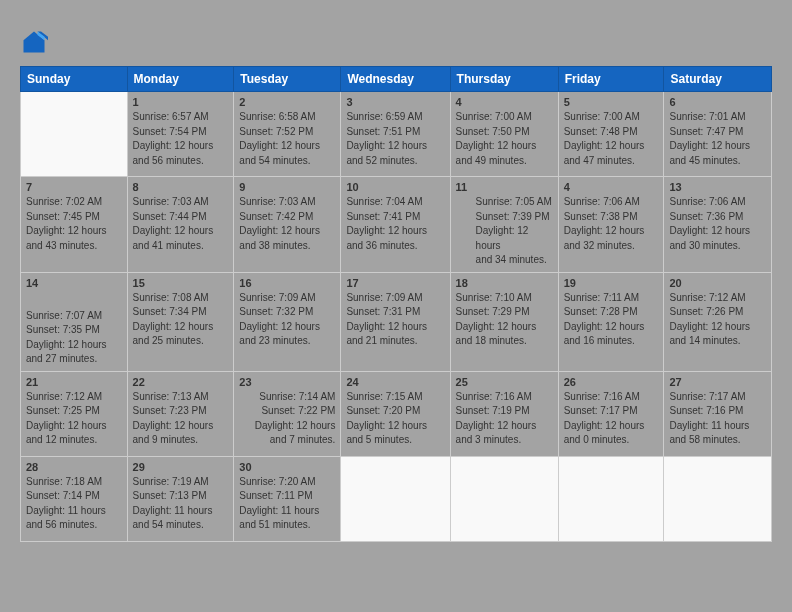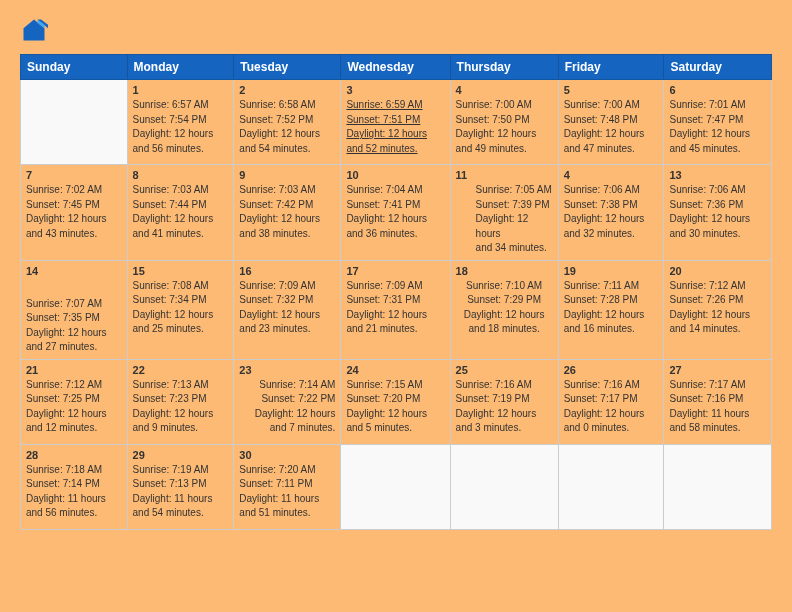--- a/index.html
+++ b/index.html
@@ -6,22 +6,22 @@
     body {
       font-family: Arial, sans-serif;
       background: #fff;
       width: 792px;
       height: 612px;
       overflow: hidden;
     }
     .page {
       width: 792px;
       height: 612px;
-      background: #fdba74;
-      padding: 16px 20px 10px 20px;
+      background: #a3a3a3;
+      padding: 28px 20px 10px 20px;
     }
     .header {
       display: flex;
       justify-content: space-between;
       align-items: flex-start;
       margin-bottom: 10px;
     }
     .logo {
       display: flex;
       align-items: center;
@@ -134,21 +134,21 @@
           </td>
           <td>
             <div class="day-num">2</div>
             <div class="day-info" style="white-space: pre-line;">Sunrise: 6:58 AM
 Sunset: 7:52 PM
 Daylight: 12 hours
 and 54 minutes.</div>
           </td>
           <td>
             <div class="day-num">3</div>
-            <div class="day-info" style="white-space: pre-line; text-decoration: underline;">Sunrise: 6:59 AM
+            <div class="day-info" style="white-space: pre-line;">Sunrise: 6:59 AM
 Sunset: 7:51 PM
 Daylight: 12 hours
 and 52 minutes.</div>
           </td>
           <td>
             <div class="day-num">4</div>
             <div class="day-info" style="white-space: pre-line;">Sunrise: 7:00 AM
 Sunset: 7:50 PM
 Daylight: 12 hours
 and 49 minutes.</div>
@@ -243,21 +243,21 @@
           </td>
           <td>
             <div class="day-num">17</div>
             <div class="day-info" style="white-space: pre-line;">Sunrise: 7:09 AM
 Sunset: 7:31 PM
 Daylight: 12 hours
 and 21 minutes.</div>
           </td>
           <td>
             <div class="day-num">18</div>
-            <div class="day-info" style="white-space: pre-line; text-align: center;">Sunrise: 7:10 AM
+            <div class="day-info" style="white-space: pre-line;">Sunrise: 7:10 AM
 Sunset: 7:29 PM
 Daylight: 12 hours
 and 18 minutes.</div>
           </td>
           <td>
             <div class="day-num">19</div>
             <div class="day-info" style="white-space: pre-line;">Sunrise: 7:11 AM
 Sunset: 7:28 PM
 Daylight: 12 hours
 and 16 minutes.</div>

